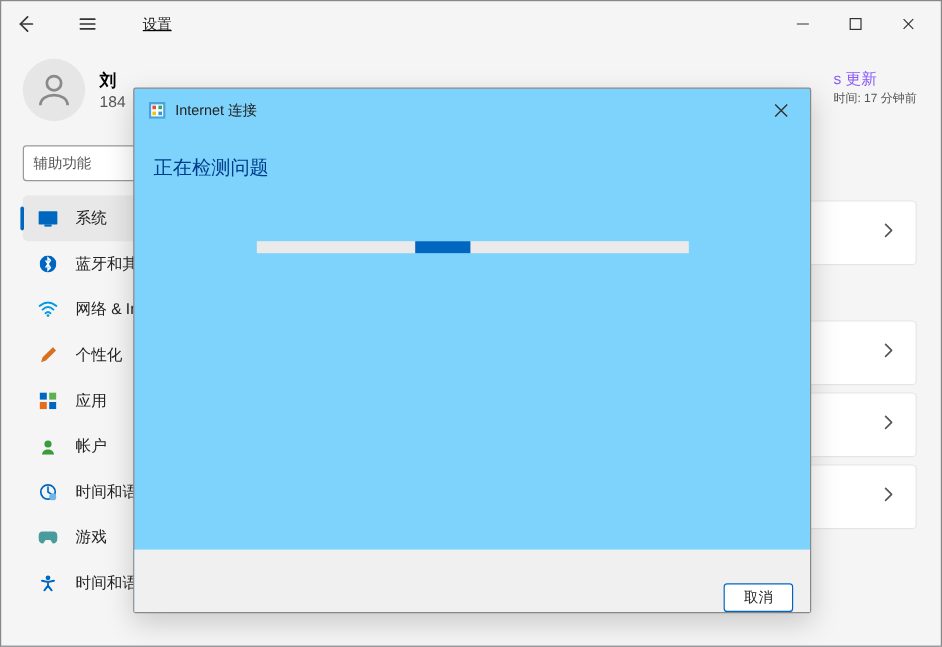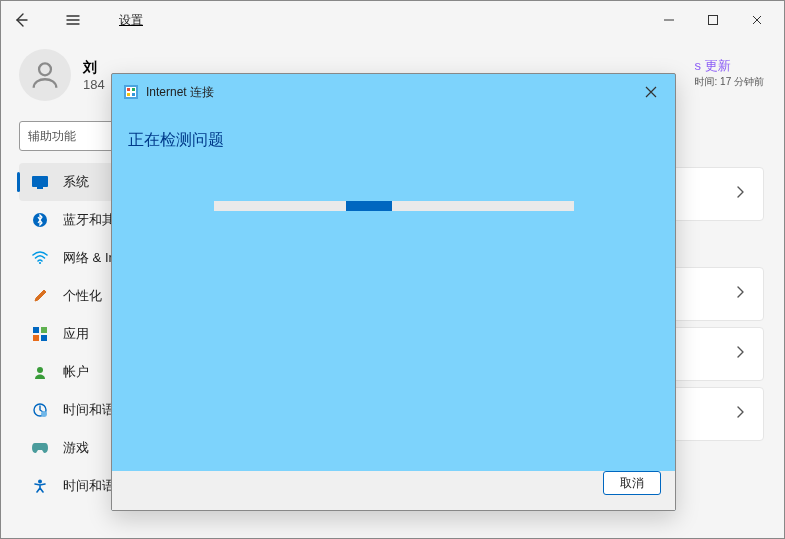--- a/index.html
+++ b/index.html
@@ -37,21 +37,21 @@
   
   .dialog { position: absolute; left: 110px; top: 72px; width: 565px; height: 438px; background: #7dd3fc; border: 1px solid #888; border-radius: 2px; box-shadow: 0 8px 24px rgba(0,0,0,0.18); display: flex; flex-direction: column; }
   .dlg-header { height: 36px; display: flex; align-items: center; padding: 0 12px; }
   .dlg-icon { width: 14px; height: 14px; margin-right: 8px; }
   .dlg-title { font-size: 12px; color: #222; }
   .dlg-close { margin-left: auto; width: 24px; height: 24px; display: flex; align-items: center; justify-content: center; cursor: pointer; }
   .dlg-body { flex: 1; padding: 20px 16px; }
   .dlg-heading { color: #003a8a; font-size: 16px; margin-bottom: 50px; }
   .progress { width: 360px; height: 10px; background: #eaeaea; margin: 0 auto; position: relative; }
   .progress-bar { position: absolute; left: 132px; width: 46px; top: 0; bottom: 0; background: #0067c0; }
-  .dlg-footer { height: 39px; border-top: 0; display: flex; align-items: flex-start; justify-content: flex-end; padding: 0 14px; background: #f0f0f0; }
+  .dlg-footer { height: 52px; border-top: 0; display: flex; align-items: flex-end; justify-content: flex-end; padding: 0 14px; background: #f0f0f0; }
   .dlg-cancel { height: 24px; padding: 0 16px; font-size: 12px; background: #fff; border: 1px solid #0067c0; border-radius: 3px; cursor: pointer; color: #222; }
 </style>
 </head>
 <body>
 
 <div class="titlebar">
   <div class="titlebar-left">
     <div class="back-btn">
       <svg width="16" height="16" viewBox="0 0 16 16">
           <path d="M10 2 L4 8 L10 14" stroke="#333" stroke-width="1.4" fill="none" stroke-linecap="round" stroke-linejoin="round"></path>

